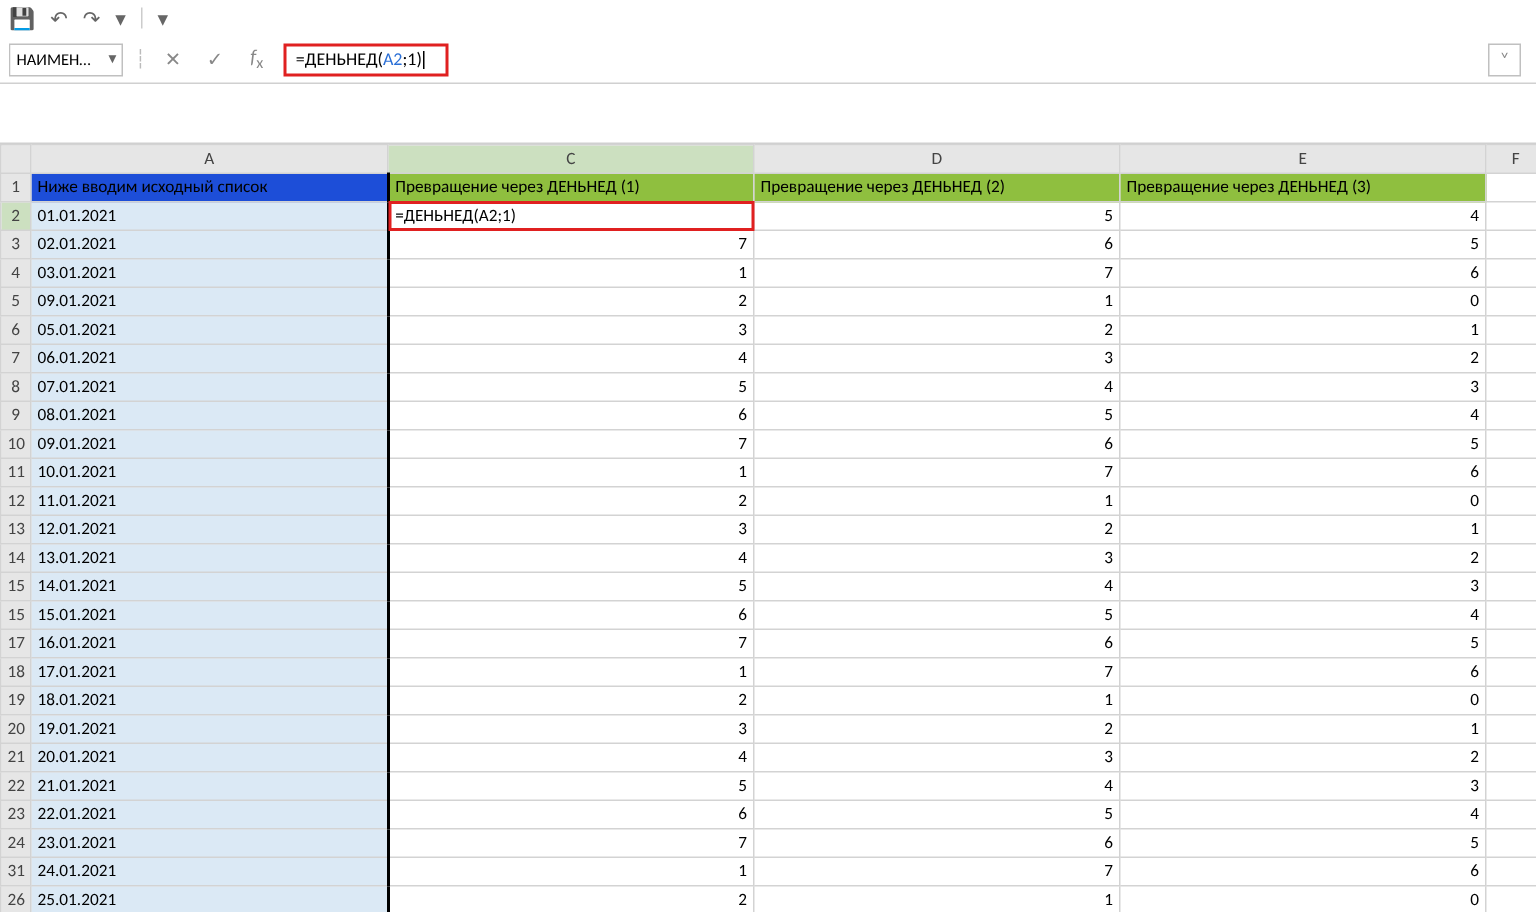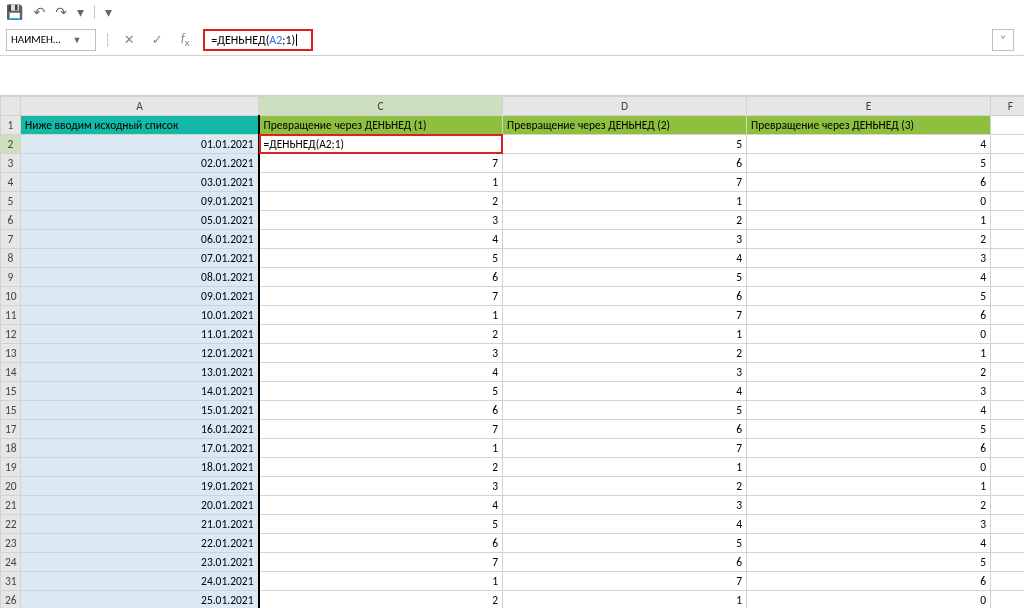--- a/index.html
+++ b/index.html
@@ -1,21 +1,21 @@
 <!DOCTYPE html>
 <html><head>
 <meta charset="utf-8">
 <style>
   * { box-sizing: border-box; margin: 0; padding: 0; }
   html, body { width: 1024px; height: 608px; overflow: hidden; background: #fff; font-family: Calibri, Arial, sans-serif; font-size: 12px; color: #000; }
   .qat { height: 24px; background: #fff; display: flex; align-items: center; padding: 0 6px; gap: 10px; color: #666; }
   .qat .icon { font-size: 14px; }
   .qat .sep { width: 1px; height: 14px; background: #ccc; }
   .fbar { height: 32px; display: flex; align-items: center; padding: 4px 6px; gap: 8px; border-bottom: 1px solid #d0d0d0; }
-  .namebox { width: 90px; height: 22px; border: 1px solid #c0c0c0; display: flex; align-items: center; background: #fff; }
+  .namebox { width: 76px; height: 22px; border: 1px solid #c0c0c0; display: flex; align-items: center; background: #fff; }
   .namebox input { border: none; outline: none; width: 62px; padding: 0 4px; font-size: 11px; font-family: inherit; height: 20px; }
   .namebox .dd { width: 16px; text-align: center; color: #666; font-size: 9px; }
   .fbar .bsep { color: #bbb; }
   .fbar .btn { width: 20px; text-align: center; color: #888; font-size: 13px; cursor: pointer; }
   .formula-wrap { flex: 1; display: flex; }
   .formula-box { height: 22px; border: 2.5px solid #e02020; padding: 0 6px; display: flex; align-items: center; font-size: 12px; min-width: 110px; background: #fff; }
   .formula-box .fn { color: #000; }
   .formula-box .ref { color: #2a6fd6; }
   .expand { width: 22px; height: 22px; border: 1px solid #c0c0c0; background: #fff; display: flex; align-items: center; justify-content: center; color: #888; margin-right: 4px; }
   .gap { height: 40px; border-bottom: 1px solid #d0d0d0; background:#fff; }
@@ -26,25 +26,25 @@
   th.colhdr { background: #e6e6e6; text-align: center; color: #444; }
   th.rowhdr { background: #e6e6e6; text-align: center; width: 20px; color: #444; }
   th.rowhdr.active { background: #cce0c0; }
   th.colhdr.active { background: #cce0c0; }
   .w-a { width: 238px; }
   .w-c { width: 244px; }
   .w-d { width: 244px; }
   .w-e { width: 244px; }
   .w-f { width: 40px; }
   td.hdrcell { background: #8fbf3f; color: #000; font-size: 11.5px; }
-  td.colA { background: #dbe9f5; text-align: right; border-right: 2px solid #000; }
+  td.colA { background: #dbe9f5; border-right: 2px solid #000; }
   td.num { text-align: right; }
   td.inline-formula { text-align: left; background: #fff; position: relative; }
   td.inline-formula .redbox { position: absolute; inset: -1px -1px -1px -1px; border: 2.5px solid #e02020; pointer-events: none; }
-  td.headerA { background: #14b8a6; border-right: 2px solid #000;}
+  td.headerA { background: #1d4ed8; border-right: 2px solid #000;}
   .cursor { display:inline-block; width:1px; height:12px; background:#000; vertical-align:middle; margin-left:1px;}
 </style>
 </head>
 <body>
 
 <div class="qat">
   <span class="icon">💾</span>
   <span class="icon">↶</span>
   <span class="icon">↷</span>
   <span class="icon">▾</span>

